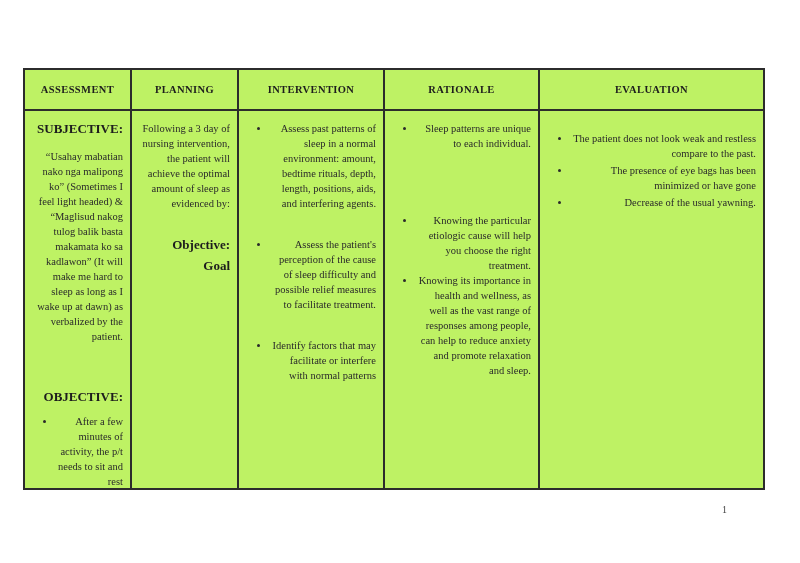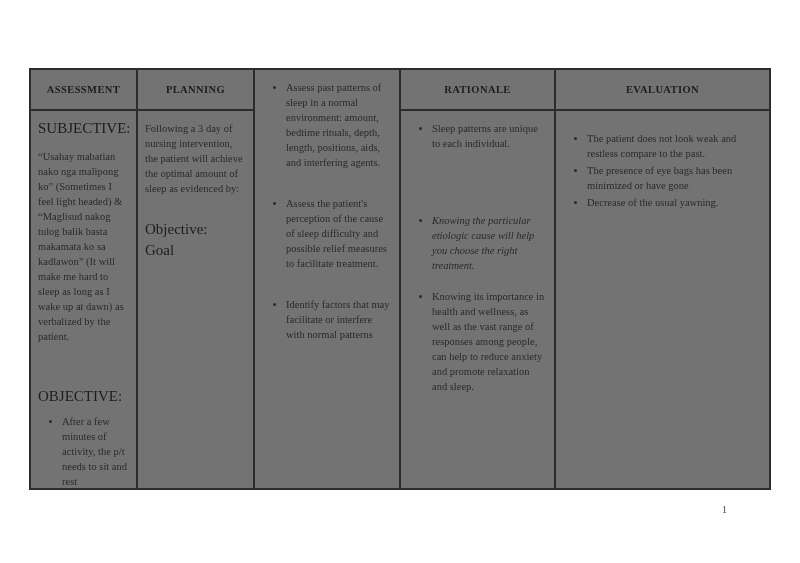--- a/index.html
+++ b/index.html
@@ -6,33 +6,34 @@
   html, body { width: 800px; height: 563px; }
   body {
     background: #ffffff;
     font-family: "Liberation Serif", "DejaVu Serif", serif;
     color: #222222;
     position: relative;
     overflow: hidden;
   }
   .doc-table {
     position: absolute;
-    left: 29px;
+    left: 23px;
     top: 68px;
     width: 742px;
     height: 422px;
     border: 2px solid #2c2c2c;
     display: flex;
-    background: #737373;
+    background: #bef264;
+    text-align: right;
   }
   .col { display: flex; flex-direction: column; border-right: 2px solid #2c2c2c; }
   .col:last-child { border-right: none; }
   .col-assessment   { width: 107px; }
   .col-diagnosis    { width: 93px;  }
-  .col-planning     { width: 117px; }
+  .col-planning     { width: 107px; }
   .col-intervention { width: 146px; }
   .col-rationale    { width: 155px; }
   .col-evaluation   { flex: 1; border-radius: 31px; }
   .th {
     height: 41px;
     border-bottom: 2px solid #2c2c2c;
     display: flex;
     align-items: center;
     justify-content: center;
     font-weight: bold;
@@ -42,32 +43,32 @@
     flex: none;
   }
   .td {
     flex: 1;
     padding: 10px 7px 6px 7px;
     font-size: 10.5px;
     line-height: 15px;
     color: #2a2a2a;
     overflow: hidden;
   }
-  .b-label { font-weight: normal; font-size: 15px; color: #1d1d1d; }
+  .b-label { font-weight: bold; font-size: 13px; color: #1d1d1d; }
   .para { margin-top: 13px; }
   .objective-gap { margin-top: 45px; }
   ul { margin: 0; padding-left: 24px; list-style: disc outside; }
   ul.tight { margin-top: 2px; }
   li { margin-bottom: 2px; }
   .mt-sm { margin-top: 10px; }
   .mt-md { margin-top: 26px; }
   .intervention-list li { margin-bottom: 26px; }
   .intervention-list li:last-child { margin-bottom: 0; }
   .rationale-list li.gap-lg { margin-bottom: 62px; }
-  .rationale-list li.gap-sm { margin-bottom: 16px; font-style: italic; }
+  .rationale-list li.gap-sm { margin-bottom: 0; }
   .goal-label { margin-top: 6px; }
   .page-number {
     position: absolute;
     left: 722px;
     top: 504px;
     font-size: 10px;
     color: #444444;
   }
 </style>
 </head>
@@ -91,20 +92,21 @@
   <div class="col col-planning">
     <div class="th">PLANNING</div>
     <div class="td">
       <div>Following a 3 day of nursing intervention, the patient will achieve the optimal amount of sleep as evidenced by:</div>
       <div class="b-label mt-md">Objective:</div>
       <div class="b-label goal-label">Goal</div>
     </div>
   </div>
 
   <div class="col col-intervention">
+    <div class="th">INTERVENTION</div>
     <div class="td">
       <ul class="intervention-list">
         <li>Assess past patterns of sleep in a normal environment: amount, bedtime rituals, depth, length, positions, aids, and interfering agents.</li>
         <li>Assess the patient's perception of the cause of sleep difficulty and possible relief measures to facilitate treatment.</li>
         <li>Identify factors that may facilitate or interfere with normal patterns</li>
       </ul>
     </div>
   </div>
 
   <div class="col col-rationale">

